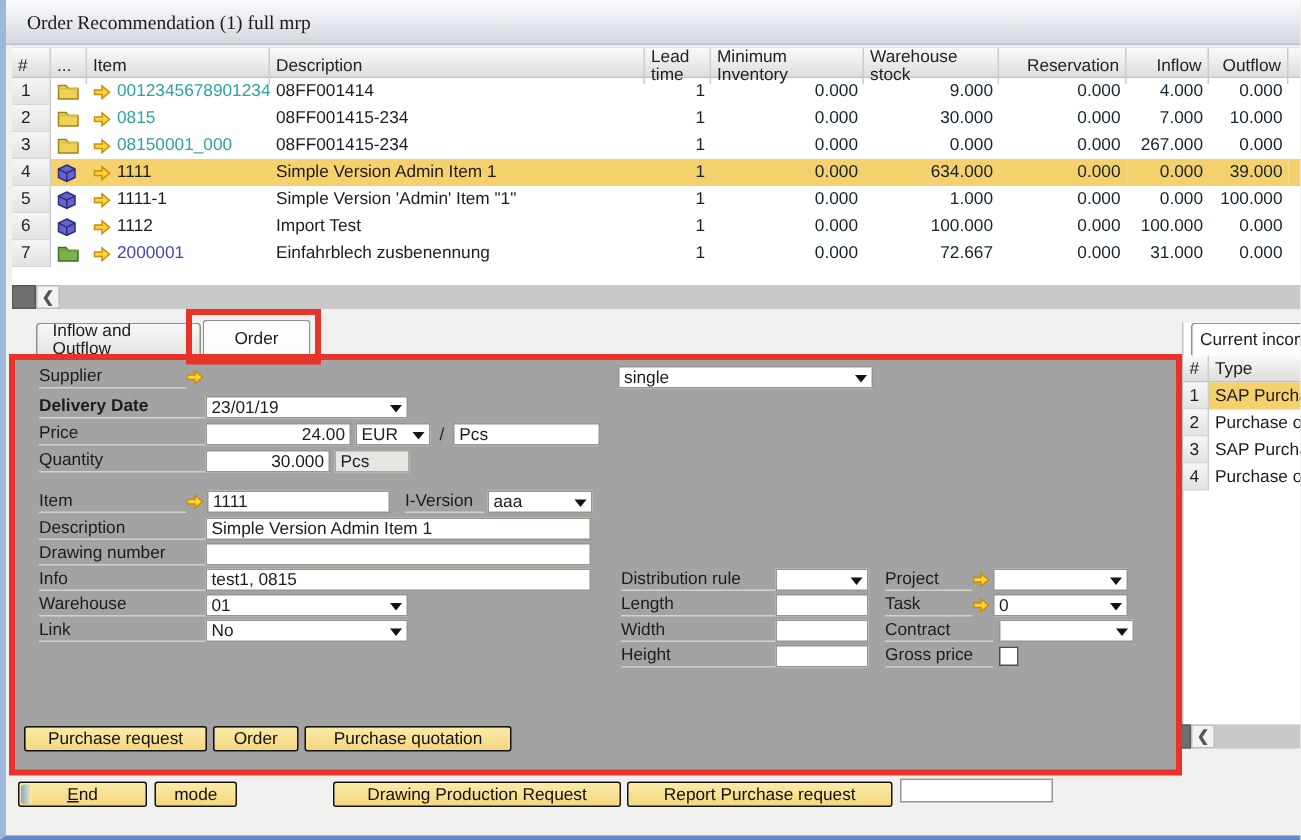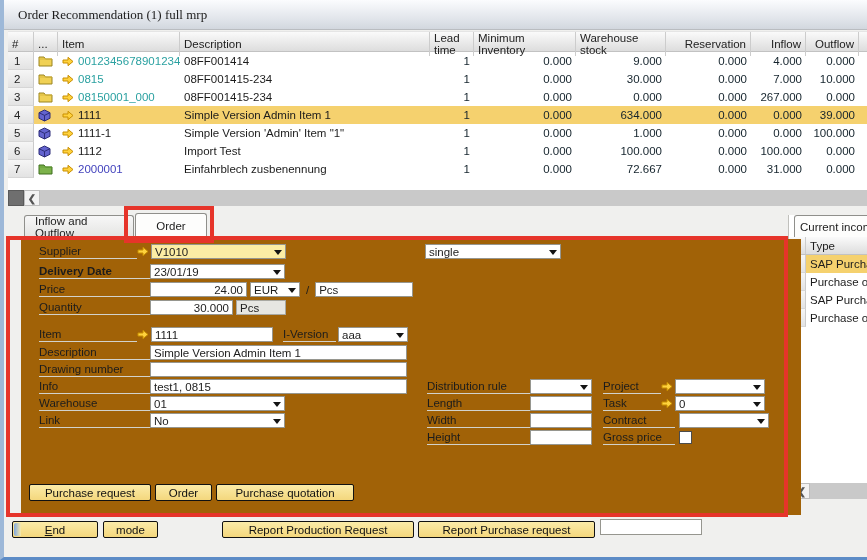--- a/index.html
+++ b/index.html
@@ -33,21 +33,21 @@
   .sbtn { width:16px; background:#f2f2f2; border:1px solid #bdbdbd; display:flex; align-items:center; justify-content:center; color:#555; font-size:10px; font-weight:bold; }
   .strack { flex:1; background:#c9c9c9; }
 
   
   .tab { position:absolute; height:22px; display:flex; align-items:center; justify-content:center;
          background:linear-gradient(#f7f7f7,#e4e4e2); border:1px solid #8f8f8b; border-bottom:none;
          border-radius:3px 3px 0 0; padding:0 10px; }
   .tab.active { background:#fdfdfc; height:25px; z-index:3; }
 
   
-  .formpanel { position:absolute; left:17px; top:239px; width:780px; height:276px; background:#a16207; }
+  .formpanel { position:absolute; left:4px; top:239px; width:780px; height:276px; background:#a3a3a3; }
   .frow { position:absolute; height:15px; display:flex; align-items:center; }
   .lbl { display:inline-block; border-bottom:1px solid #d2d2cc; color:#1c1c1c; height:14px; }
   .inp, .combo { background:#fff; border:1px solid #96968f; height:15px; display:flex; align-items:center; padding:0 3px; overflow:hidden; white-space:nowrap; }
   .inp.r { justify-content:flex-end; }
   .combo { position:relative; padding-right:14px; }
   .dd { position:absolute; right:3px; top:5px; width:0; height:0; border-left:4px solid transparent; border-right:4px solid transparent; border-top:5px solid #141414; }
   .ro { background:#e6e6e2; border:1px solid #a8a8a2; height:15px; display:flex; align-items:center; padding:0 3px; color:#222; }
   .chk { width:13px; height:13px; background:#fff; border:1px solid #4c4c4c; }
 
   
@@ -324,27 +324,23 @@
 
   <div class="formpanel">
 
     <div class="frow" style="left:18px; top:5px;">
       <span class="lbl" style="width:98px;">Supplier</span>
       <span style="margin-right:2px;">
           <svg width="12" height="11" viewBox="0 0 12 11">
             <path d="M1 4 H6 V1.3 L11 5.5 6 9.7 V7 H1 Z" fill="#ffd23d" stroke="#c98f00"></path>
           </svg>
         </span>
-      <span class="combo" style="width:135px; background:#fceda4;">
-          <span>V1010</span>
-          <span class="dd"></span>
-        </span>
     </div>
     <div class="frow" style="left:404px; top:5px;">
-      <span class="combo" style="width:136px;align-items:center;">
+      <span class="combo" style="width:170px;align-items:center;">
           <span>single</span>
           <span class="dd"></span>
         </span>
     </div>
 
     <div class="frow" style="left:18px; top:25px;">
       <span class="lbl" style="width:111px; font-weight:bold;">Delivery Date</span>
       <span class="combo" style="width:135px;">
           <span>23/01/19</span>
           <span class="dd"></span>
@@ -508,20 +504,20 @@
     <span class="endblue"></span>
     <span class="uf">End</span>
   </div>
   <div class="ybtn footer-btn" style="left:99px; width:55px; position:absolute;">
     <span>mode</span>
   </div>
   <div class="ybtn footer-btn" style="left:151px; width:52px; position:absolute;margin-top:42px;">
     <span class="uf">Filter</span>
   </div>
   <div class="ybtn footer-btn" style="left:218px; width:192px; position:absolute;">
-    <span>Report Production Request</span>
+    <span>Drawing Production Request</span>
   </div>
   <div class="ybtn footer-btn" style="left:414px; width:177px; position:absolute;">
     <span>Report Purchase request</span>
   </div>
   <input class="inp" style="position: absolute; left: 596px; top: 519px; width: 102px; height: 16px;" value="">
 
 </div>
 
 </body></html>

